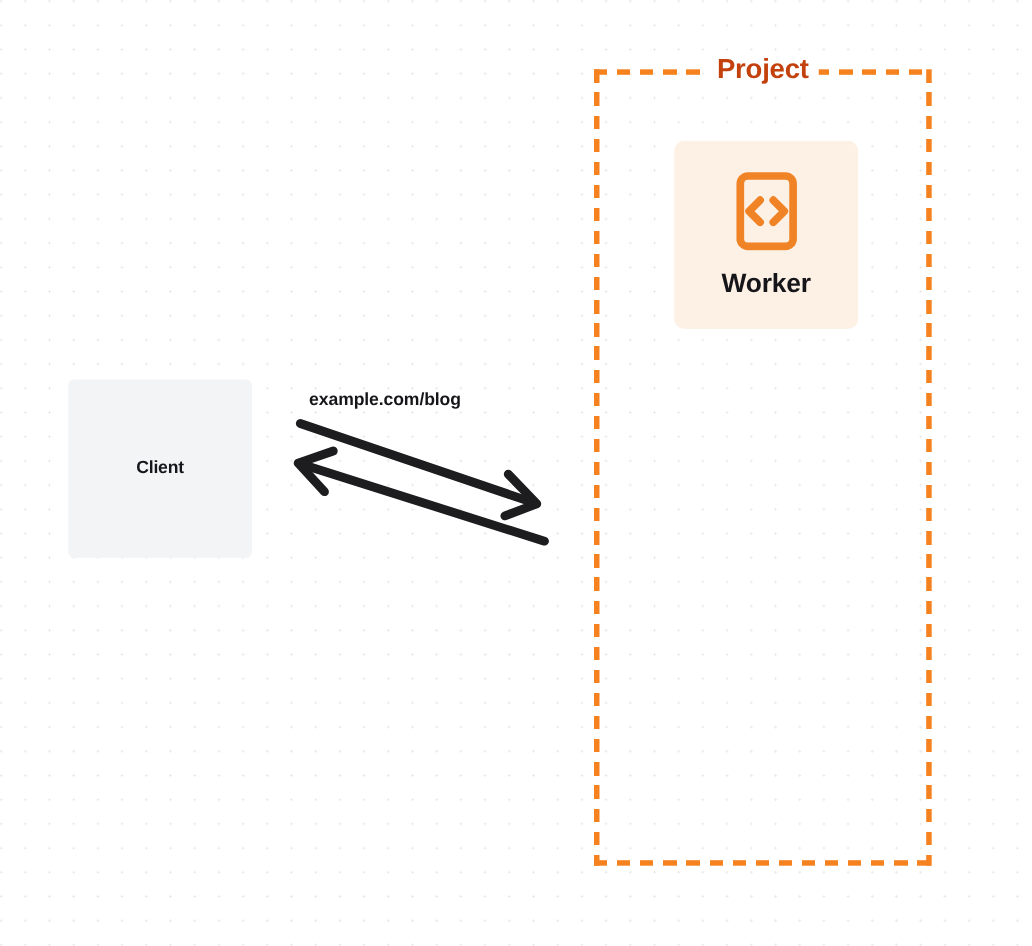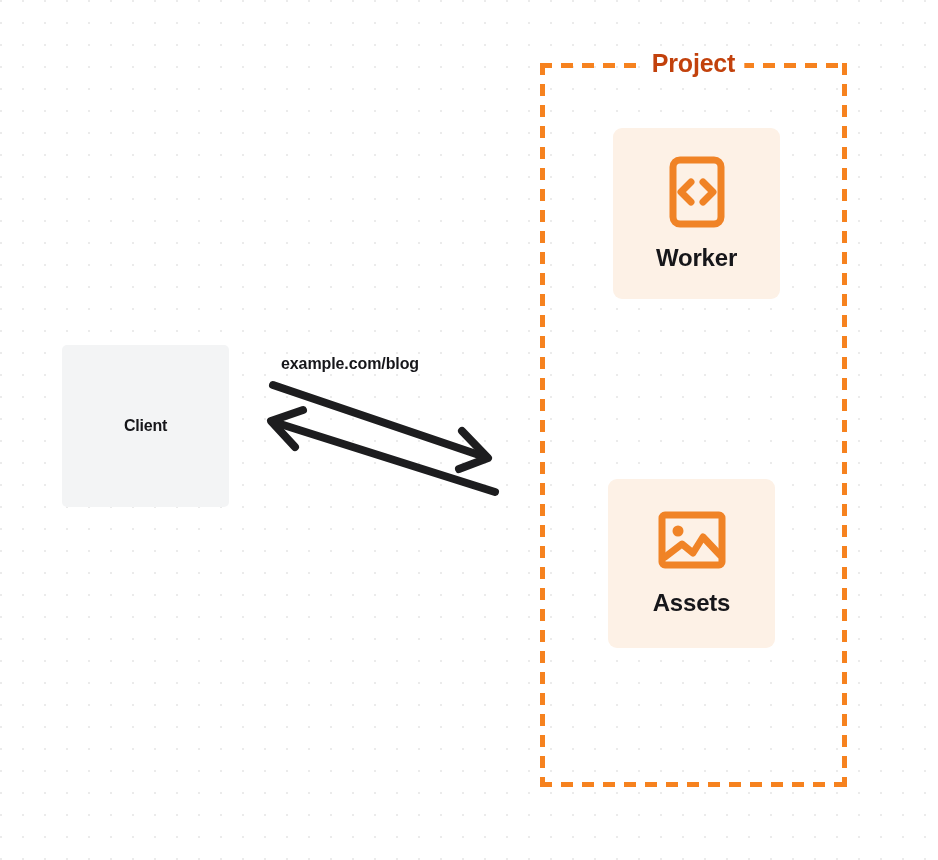--- a/index.html
+++ b/index.html
@@ -214,29 +214,19 @@
       <span class="card-icon">
         <svg width="56" height="72" viewBox="0 0 56 72" xmlns="http://www.w3.org/2000/svg">
           <rect x="4" y="4" width="48" height="64" rx="7" ry="7" fill="none" stroke="#f08326" stroke-width="7"></rect>
           <polyline points="22,26 12,36 22,46" fill="none" stroke="#f08326" stroke-width="7" stroke-linecap="round" stroke-linejoin="round"></polyline>
           <polyline points="34,26 44,36 34,46" fill="none" stroke="#f08326" stroke-width="7" stroke-linecap="round" stroke-linejoin="round"></polyline>
         </svg>
       </span>
       <span class="card-label">Worker</span>
     </div>
 
-    <div class="service-card" id="assets-card">
-      <span class="card-icon">
-        <svg width="68" height="58" viewBox="0 0 68 58" xmlns="http://www.w3.org/2000/svg">
-          <rect x="4" y="4" width="60" height="50" rx="3" ry="3" fill="none" stroke="#f08326" stroke-width="7"></rect>
-          <circle cx="20" cy="20" r="5.5" fill="#f08326"></circle>
-          <polyline points="7,46 24,33 35,42 45,26 62,44" fill="none" stroke="#f08326" stroke-width="7" stroke-linecap="round" stroke-linejoin="round"></polyline>
-        </svg>
-      </span>
-      <span class="card-label">Assets</span>
-    </div>
 
     <div id="asset-file-tree">
       
     </div>
 
   </div>
 </div>
 
 </body></html>

